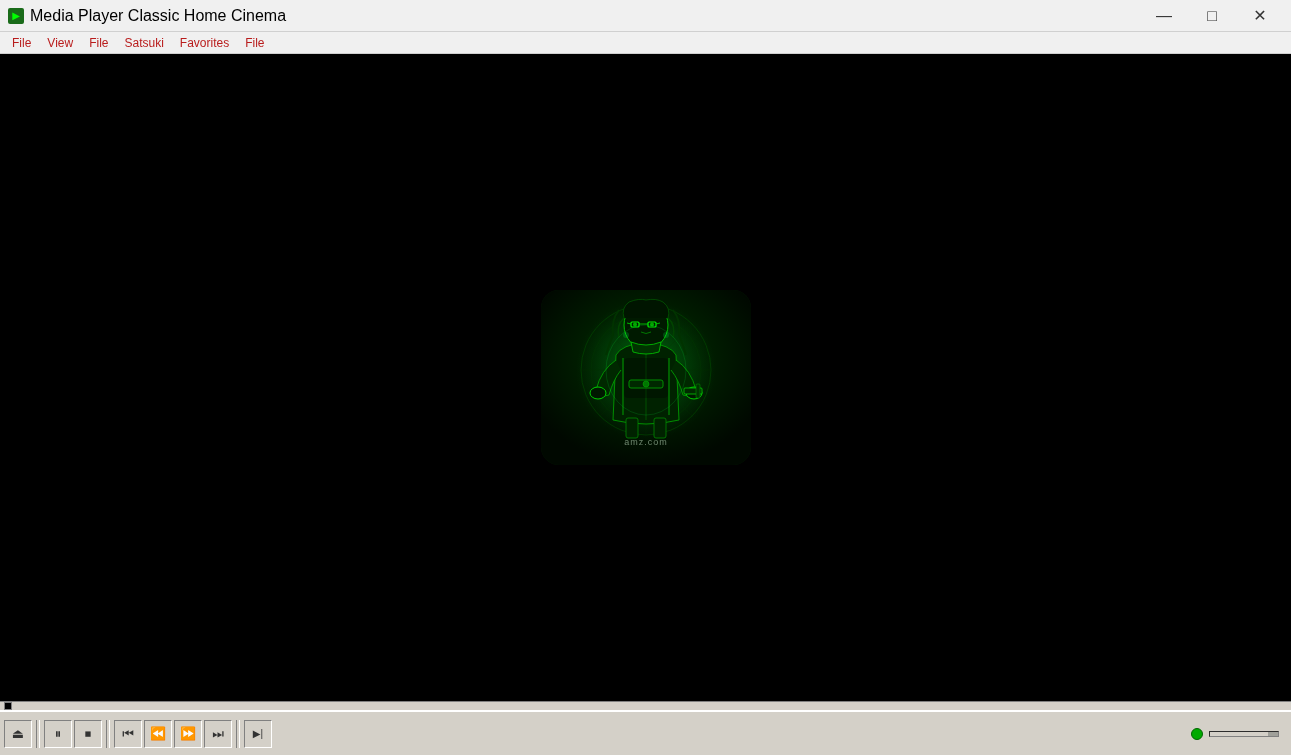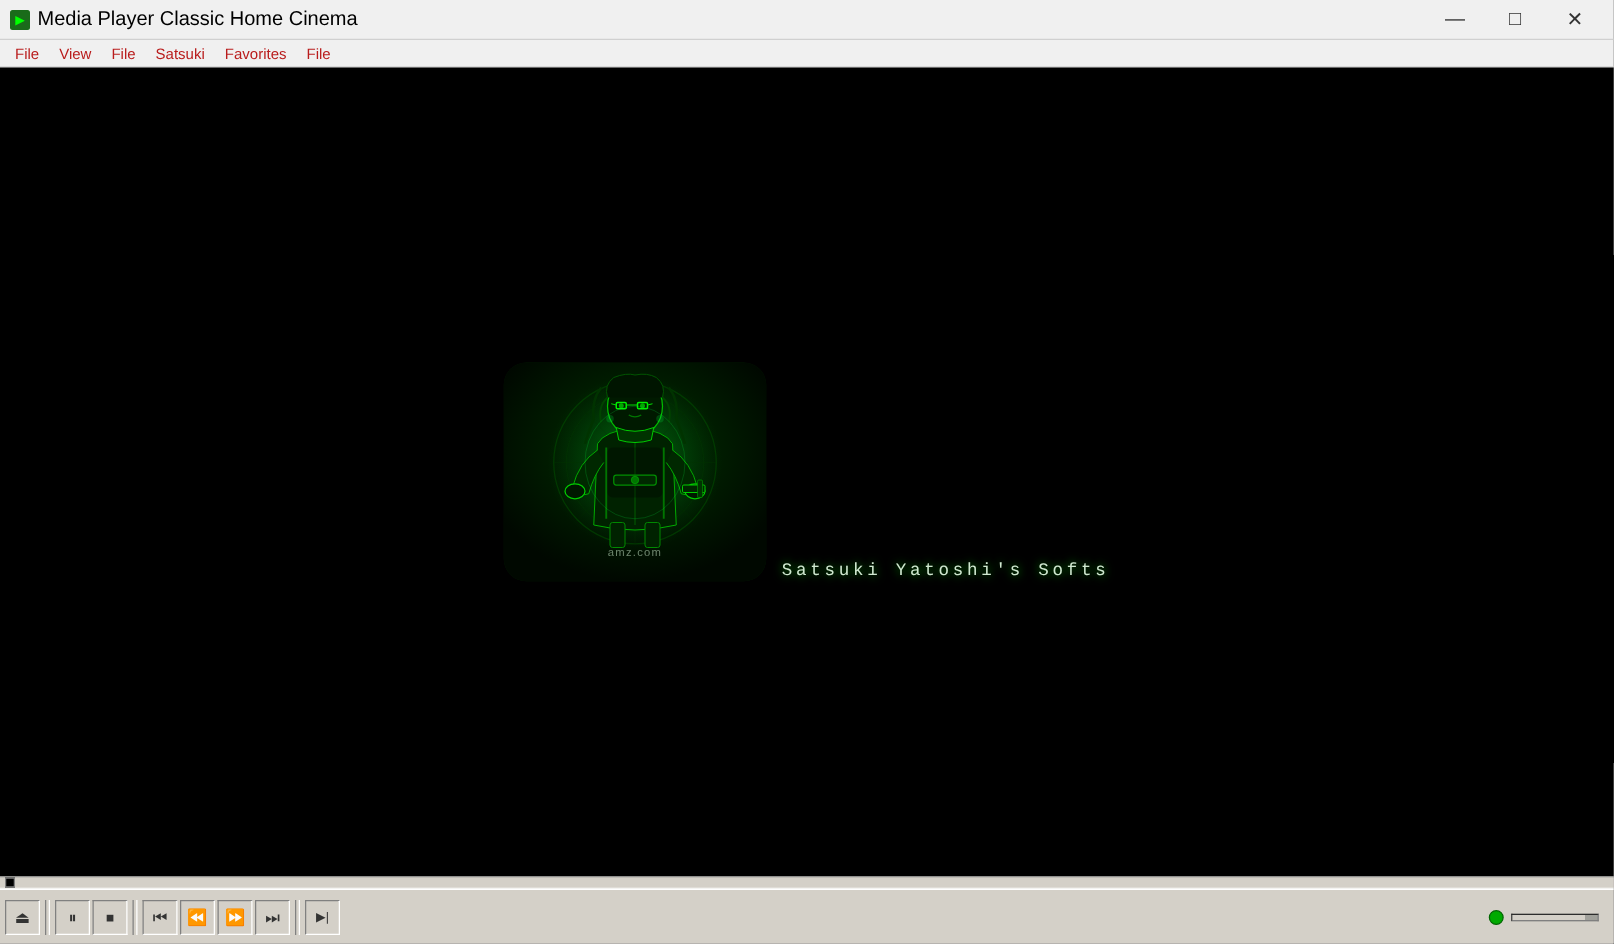--- a/index.html
+++ b/index.html
@@ -86,22 +86,22 @@
       position: relative;
       display: flex;
       align-items: center;
       justify-content: center;
       overflow: hidden;
     }
 
     
     #splash-container {
       display: flex;
-      flex-direction: row;
-      align-items: flex-end;
+      flex-direction: column;
+      align-items: center;
       gap: 12px;
     }
 
     #splash-image {
       width: 210px;
       height: 175px;
       position: relative;
       border-radius: 18px;
       overflow: hidden;
       background: #001a00;
@@ -317,21 +317,20 @@
         <rect x="155" y="94" width="4" height="14" rx="1" fill="#003300" stroke="#009900" stroke-width="0.5"></rect>
 
         <ellipse cx="85" cy="45" rx="3" ry="3" fill="#00ff44" opacity="0.2"></ellipse>
         <ellipse cx="125" cy="45" rx="3" ry="3" fill="#00ff44" opacity="0.2"></ellipse>
 
         <rect x="83" y="68" width="44" height="40" rx="4" fill="#000000" opacity="0.3"></rect>
 
         <text x="105" y="155" text-anchor="middle" font-size="9" fill="rgba(180,210,180,0.6)" font-family="Arial, sans-serif" letter-spacing="1">amz.com</text>
       </svg>
     </div>
-    <div id="splash-title">Satsuki Yatoshi's Softs</div>
   </div>
 </div>
 
 <div id="seek-bar-container">
   <div id="seek-bar-inner">
     <div id="seek-thumb"></div>
   </div>
 </div>
 
 <div id="controls-bar">

